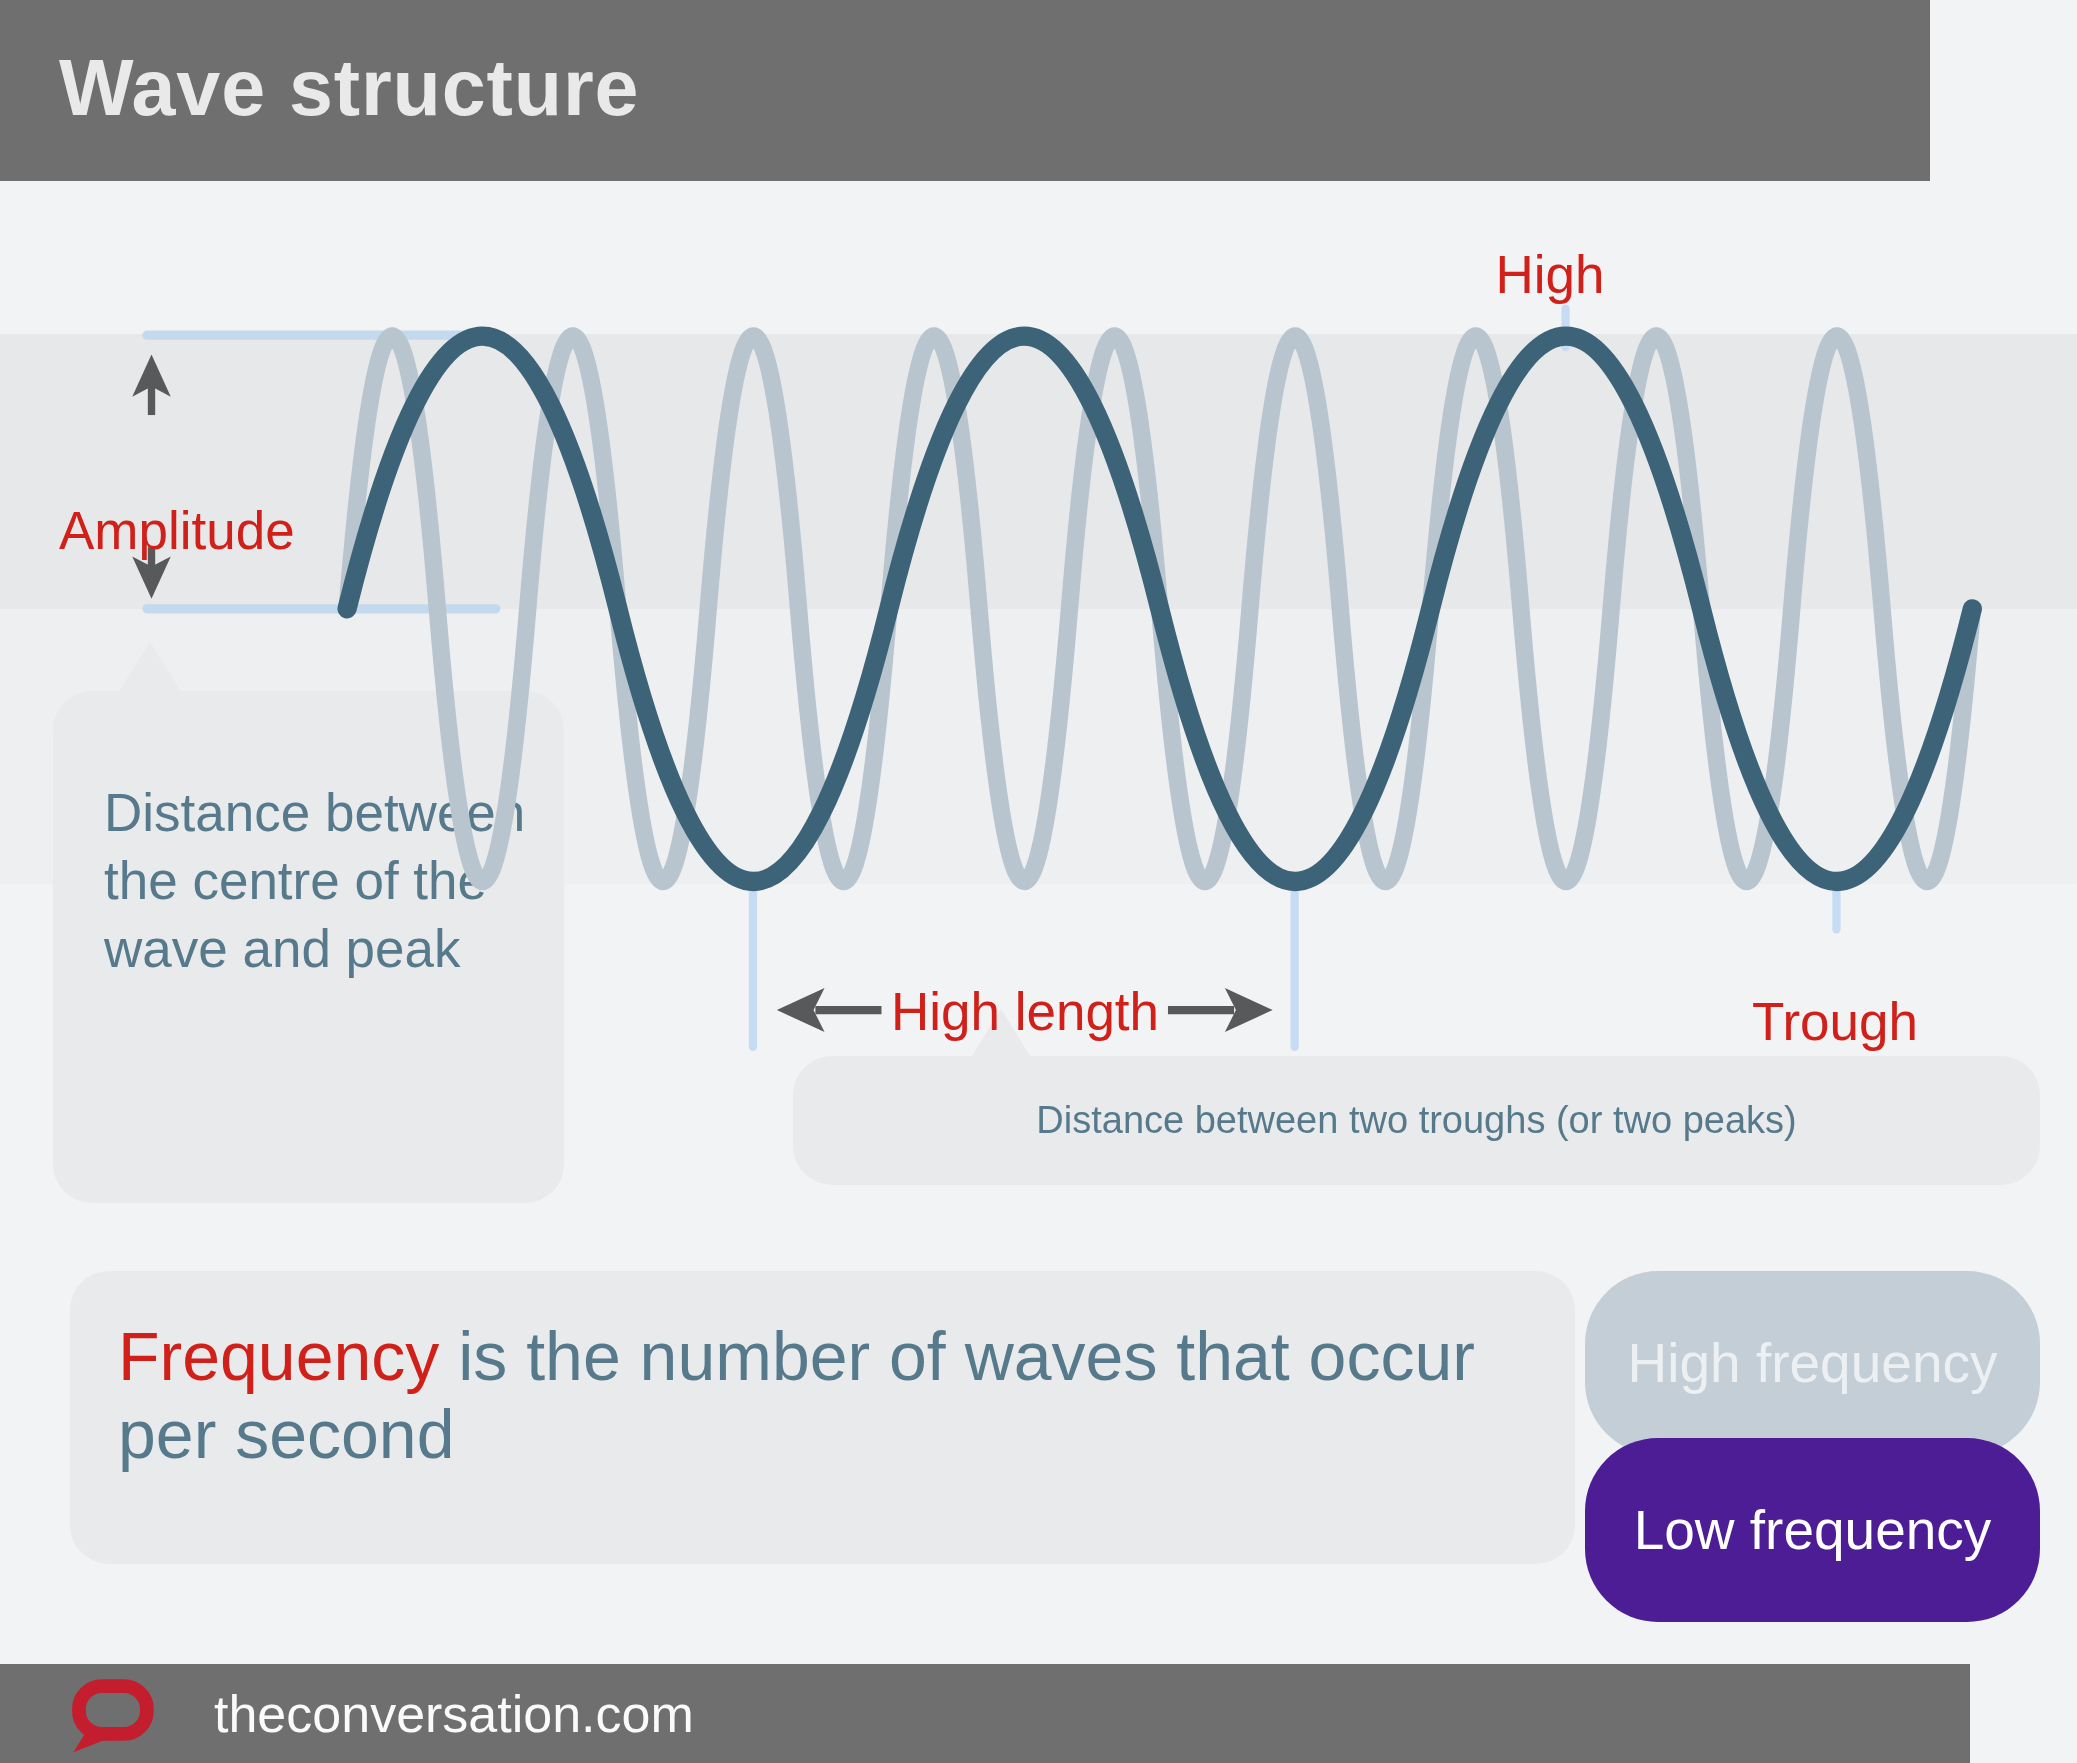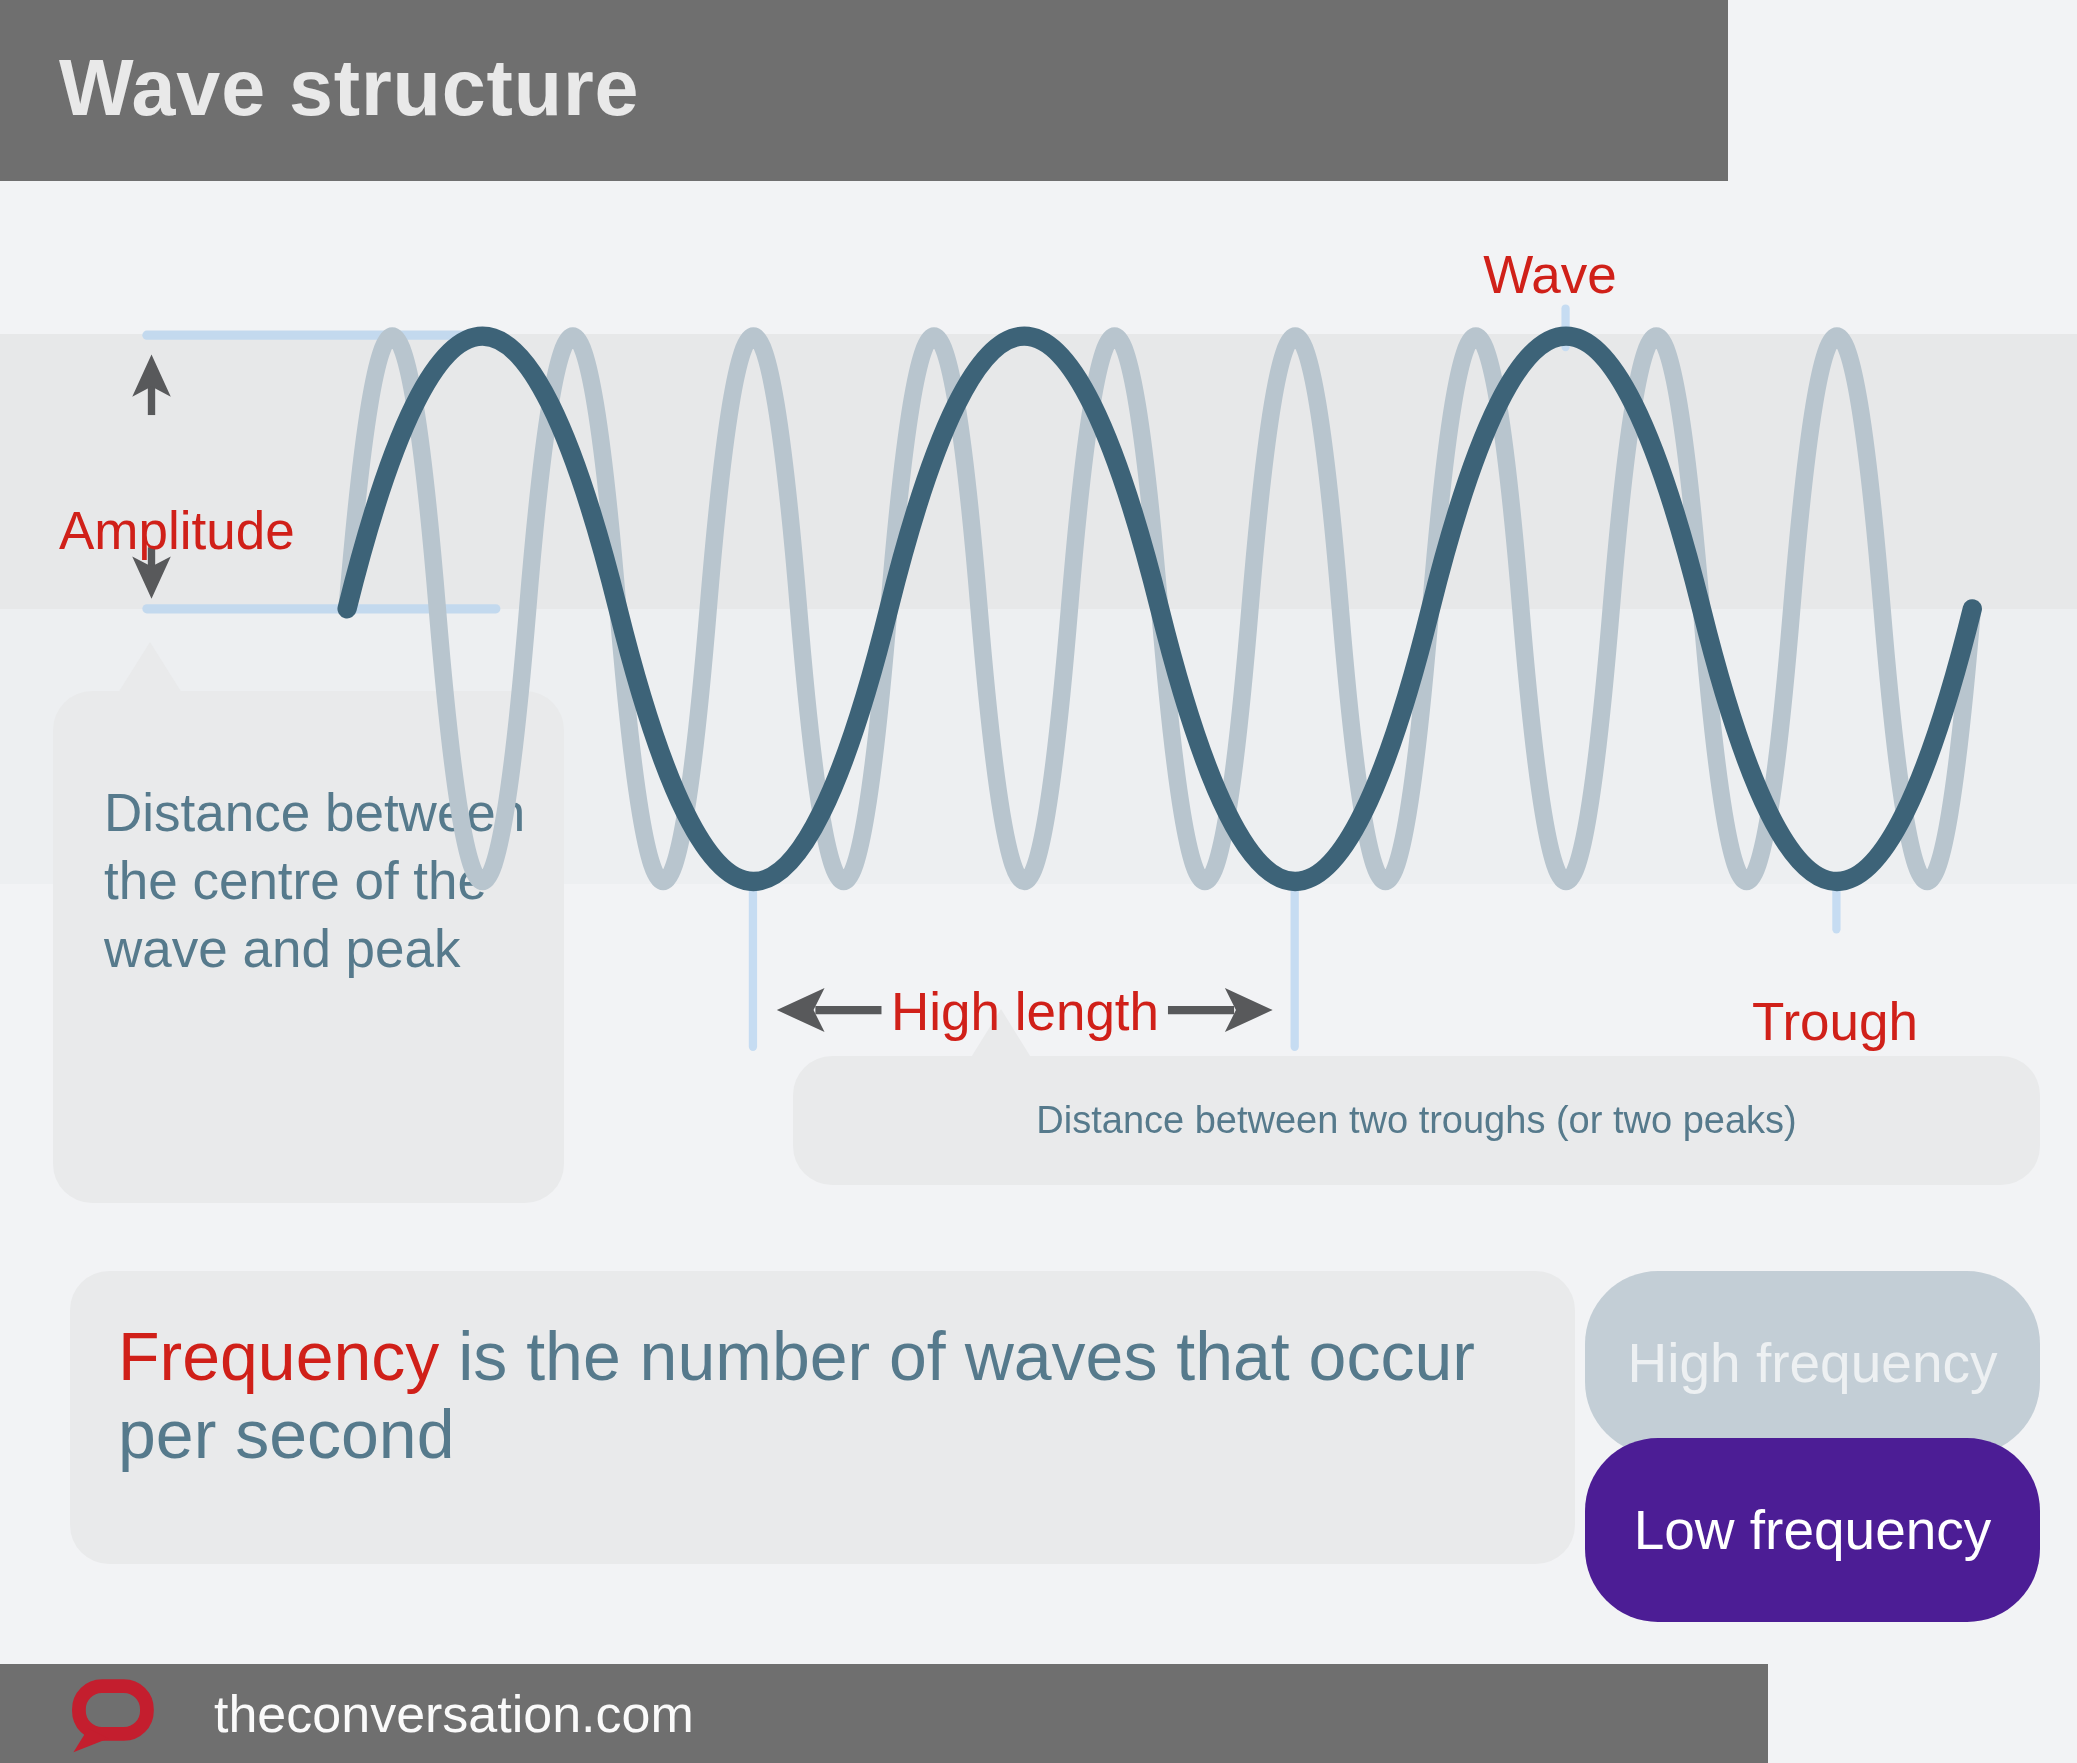--- a/index.html
+++ b/index.html
@@ -1,19 +1,19 @@
 <!DOCTYPE html>
 <html style="font-size:14.7px"><head>
 <meta charset="utf-8">
 <style>
   html,body{margin:0;padding:0;background:#f2f3f5;}
   #stage{position:relative;width:2077px;height:1763px;overflow:hidden;
          font-family:"Liberation Sans","DejaVu Sans",sans-serif;background:#f2f3f5;}
   
-  .bar{position:absolute;left:0;width:1728px;background:#6f6f6f;}
+  .bar{position:absolute;left:0;width:1930px;background:#6f6f6f;}
   #header{top:0;height:181px;display:flex;align-items:center;}
   #header h1{margin:0 0 5.5px 59px;font-size:79px;font-weight:bold;color:#e9e9e9;letter-spacing:0.9px;}
   #footer{top:1664px;height:99px;display:flex;align-items:center;padding-left:40px;}
   #footer .site{margin-left:174px;font-size:52px;color:#fafafa;}
   #logo{position:absolute;left:66px;top:13px;}
   
   .band{position:absolute;left:0;width:2077px;}
   #band-upper{top:334px;height:275px;background:#e7e8e9;}
   #band-lower{top:609px;height:275px;background:#edeff1;}
   
@@ -93,21 +93,21 @@
 
     <g stroke="#58595b" fill="#58595b">
       <line x1="888" y1="1100" x2="960" y2="1100" stroke-width="9"></line>
       <polygon points="846,1100 898,1076 886,1100 898,1124" stroke="none"></polygon>
       <line x1="1272" y1="1100" x2="1344" y2="1100" stroke-width="9"></line>
       <polygon points="1386,1100 1334,1076 1346,1100 1334,1124" stroke="none"></polygon>
     </g>
   </svg>
 
   <div id="amplitude-label" class="label">Amplitude</div>
-  <div id="peak-label" class="label">Wave</div>
+  <div id="peak-label" class="label">High</div>
   <div id="trough-label" class="label">Trough</div>
   <div id="wavelength-label" class="label">High length</div>
 
   <button id="high-frequency-button" class="pill">High frequency</button>
   <button id="low-frequency-button" class="pill">Low frequency</button>
 
   <div id="footer" class="bar">
     <svg id="logo" width="92" height="79" viewBox="0 0 100 86">
       <rect x="14" y="10" width="74" height="52" rx="25" fill="none" stroke="#c41e2e" stroke-width="15"></rect>
       <polygon points="24,56 46,67 8,82" fill="#c41e2e"></polygon>

